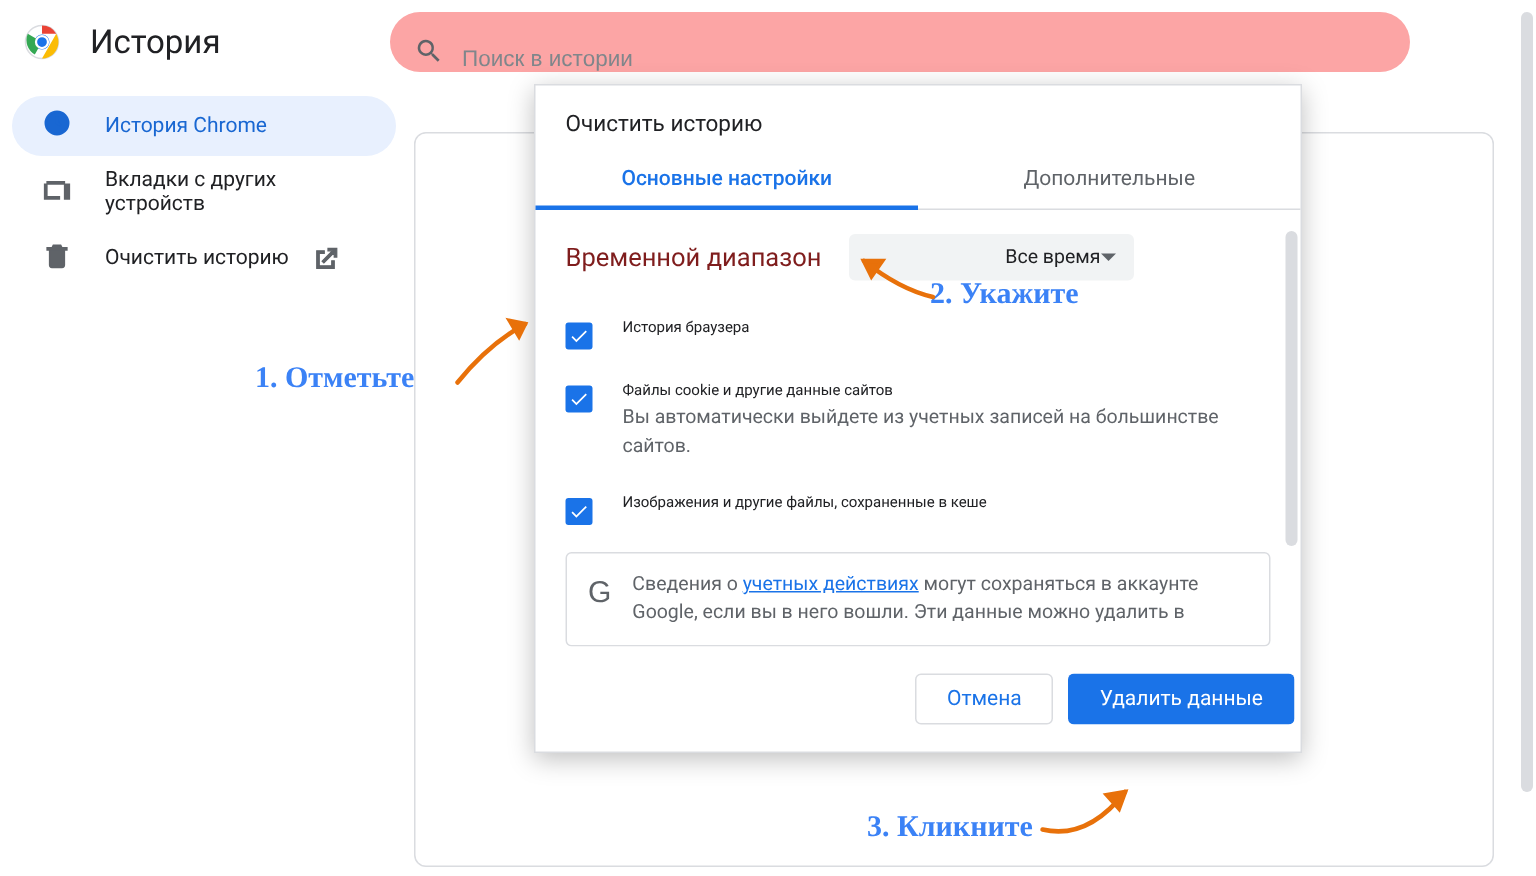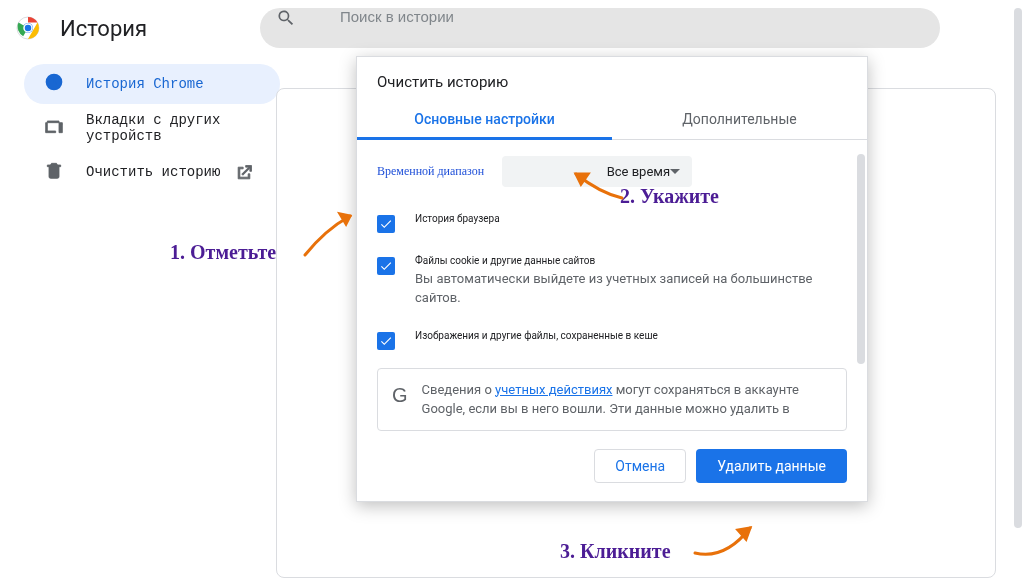--- a/index.html
+++ b/index.html
@@ -27,41 +27,39 @@
   }
   .page-title {
     font-size: 22px;
     color: #202124;
     flex: 0 0 200px;
   }
   .search-wrap {
     flex: 1;
     max-width: 680px;
     height: 40px;
-    background: #e5e5e5;
+    background: #fca5a5;
     border-radius: 20px;
     display: flex;
-    align-items: flex-start;
+    align-items: flex-end;
     padding: 0 16px;
     color: #5f6368;
-    gap: 32px;
   }
   .search-wrap svg { width: 20px; height: 20px; fill: #5f6368; margin-right: 12px; }
   .search-wrap input {
     border: none; background: transparent; outline: none;
     font-size: 15px; color: #202124; flex: 1;
   }
   .search-wrap input::placeholder { color: #80868b; }
 
   
   .sidebar {
     position: absolute;
-    top: 64px; left: 24px;
+    top: 64px; left: 8px;
     width: 256px;
-    font-family: Liberation Mono, monospace;
   }
   .side-item {
     display: flex;
     align-items: center;
     height: 40px;
     padding: 0 20px;
     border-radius: 20px;
     font-size: 14px;
     color: #202124;
     cursor: pointer;
@@ -131,21 +129,21 @@
     position: relative;
     padding: 16px 20px 0;
     max-height: 310px;
     overflow: hidden;
   }
   .time-row {
     display: flex;
     align-items: center;
     margin-bottom: 18px;
   }
-  .time-label { color: #1d4ed8; font-size: 12px; margin-right: 18px; font-family: Liberation Serif, serif; }
+  .time-label { color: #7f1d1d; font-size: 17px; margin-right: 18px; }
   .time-select {
     display: flex; align-items: center;
     background: #f1f3f4;
     padding: 8px 12px;
     border-radius: 4px;
     font-size: 13px;
     color: #202124;
     cursor: pointer;
     min-width: 190px;
     justify-content: flex-end;
@@ -192,21 +190,21 @@
   .dialog-scroll .thumb {
     width:8px; height:210px;
     background:#dadce0;
     border-radius:4px;
   }
 
   .dialog-actions {
     display:flex;
     justify-content:flex-end;
     gap: 10px;
-    padding: 18px 20px;
+    padding: 18px 4px;
   }
   .btn {
     font-size: 14px;
     padding: 8px 20px;
     border-radius: 4px;
     cursor:pointer;
     border:1px solid transparent;
   }
   .btn-outline {
     background:#fff;
@@ -217,21 +215,21 @@
     background:#1a73e8;
     color:#fff;
   }
 
   
   .annot {
     position:absolute;
     font-family: "Comic Sans MS", "Segoe Script", cursive;
     font-size: 20px;
     font-weight: 600;
-    color:#4c1d95;
+    color:#3b82f6;
     pointer-events:none;
   }
   .arrow { position:absolute; pointer-events:none; }
   .arrow path { stroke:#e8710a; stroke-width:3; fill:none; stroke-linecap:round; }
   .arrow .head { fill:#e8710a; }
 
   .page-scroll {
     position:absolute;
     right:2px; top:8px;
     width:8px; height:568px;
@@ -377,17 +375,17 @@
   <path d="M5 45 Q 25 20 50 6"></path>
   <path class="head" d="M50 6 l-10 -2 l6 10 z"></path>
 </svg>
 
 <div class="annot" style="left:620px; top:185px;">2. Укажите</div>
 <svg class="arrow" style="left:570px; top:168px; width:55px; height:35px;">
   <path d="M52 30 Q 30 25 6 6"></path>
   <path class="head" d="M6 6 l12 0 l-7 10 z"></path>
 </svg>
 
-<div class="annot" style="left:560px; top:540px;">3. Кликните</div>
+<div class="annot" style="left:578px; top:540px;">3. Кликните</div>
 <svg class="arrow" style="left:690px; top:520px; width:70px; height:45px;">
   <path d="M5 33 Q 35 40 60 8"></path>
   <path class="head" d="M60 8 l-12 2 l8 9 z"></path>
 </svg>
 
 </body></html>

